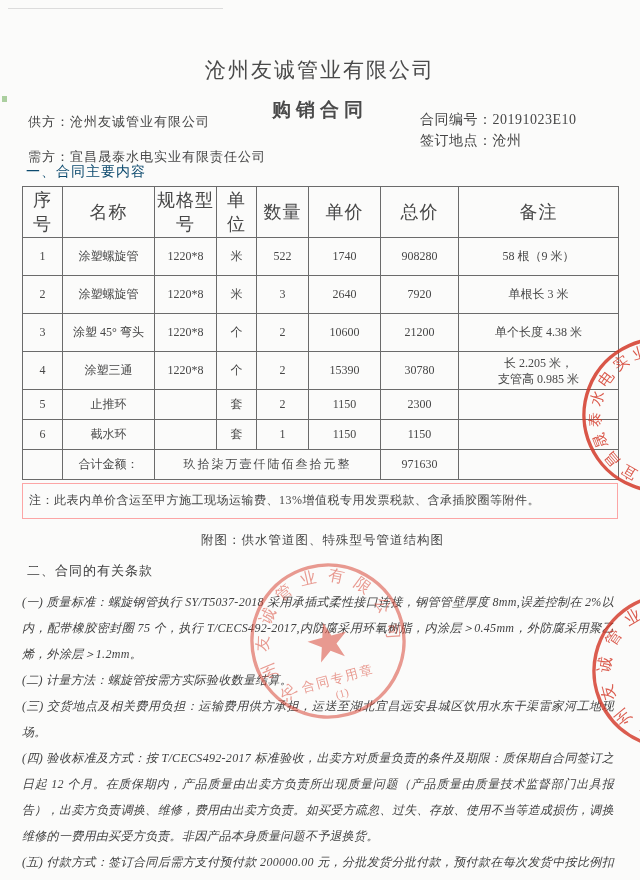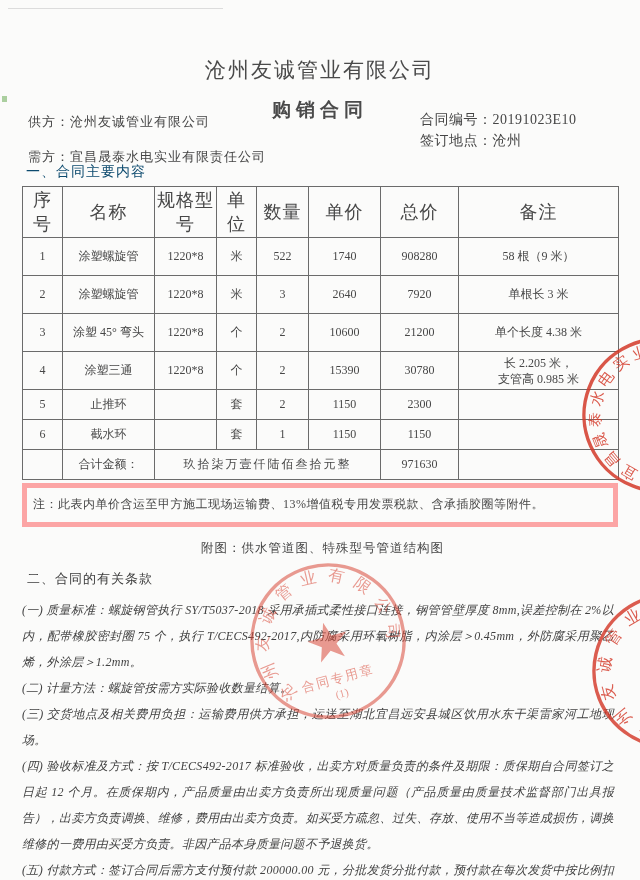--- a/index.html
+++ b/index.html
@@ -30,21 +30,21 @@
   table.items th, table.items td {
     border:1px solid #6b6b6b; text-align:center; vertical-align:middle;
     font-size:12px; color:#474747; padding:1px 2px; font-weight:normal;
   }
   table.items th { font-size:18px; height:30px; letter-spacing:1px; }
   tr.r-tall  { height:38px; }
   tr.r-short { height:30px; }
   td.words { letter-spacing:2px; }
   .remark-line { display:block; line-height:16px; }
 
-  .note-box { margin-top:3px; border:5px solid #fca5a5; width:596px;
+  .note-box { margin-top:3px; border:1px solid #fca5a5; width:596px;
     padding:8px 8px 9px 6px; font-size:12px; color:#474747; letter-spacing:.5px; }
 
   .attachment { margin-top:13px; margin-left:5px; font-size:12.5px; color:#454545; letter-spacing:1px;text-align:center; }
   .sec2-heading { margin-top:13px; margin-left:5px; font-size:13px; color:#3c3c3c; letter-spacing:1px; }
 
   .terms { margin-top:9px; width:592px;font-style:italic; }
   .terms p { font-size:12px; line-height:26px; color:#414141; text-align:justify; letter-spacing:.3px; }
 
   .stamp { position:absolute; pointer-events:none; }
   .stamp svg { display:block; }

